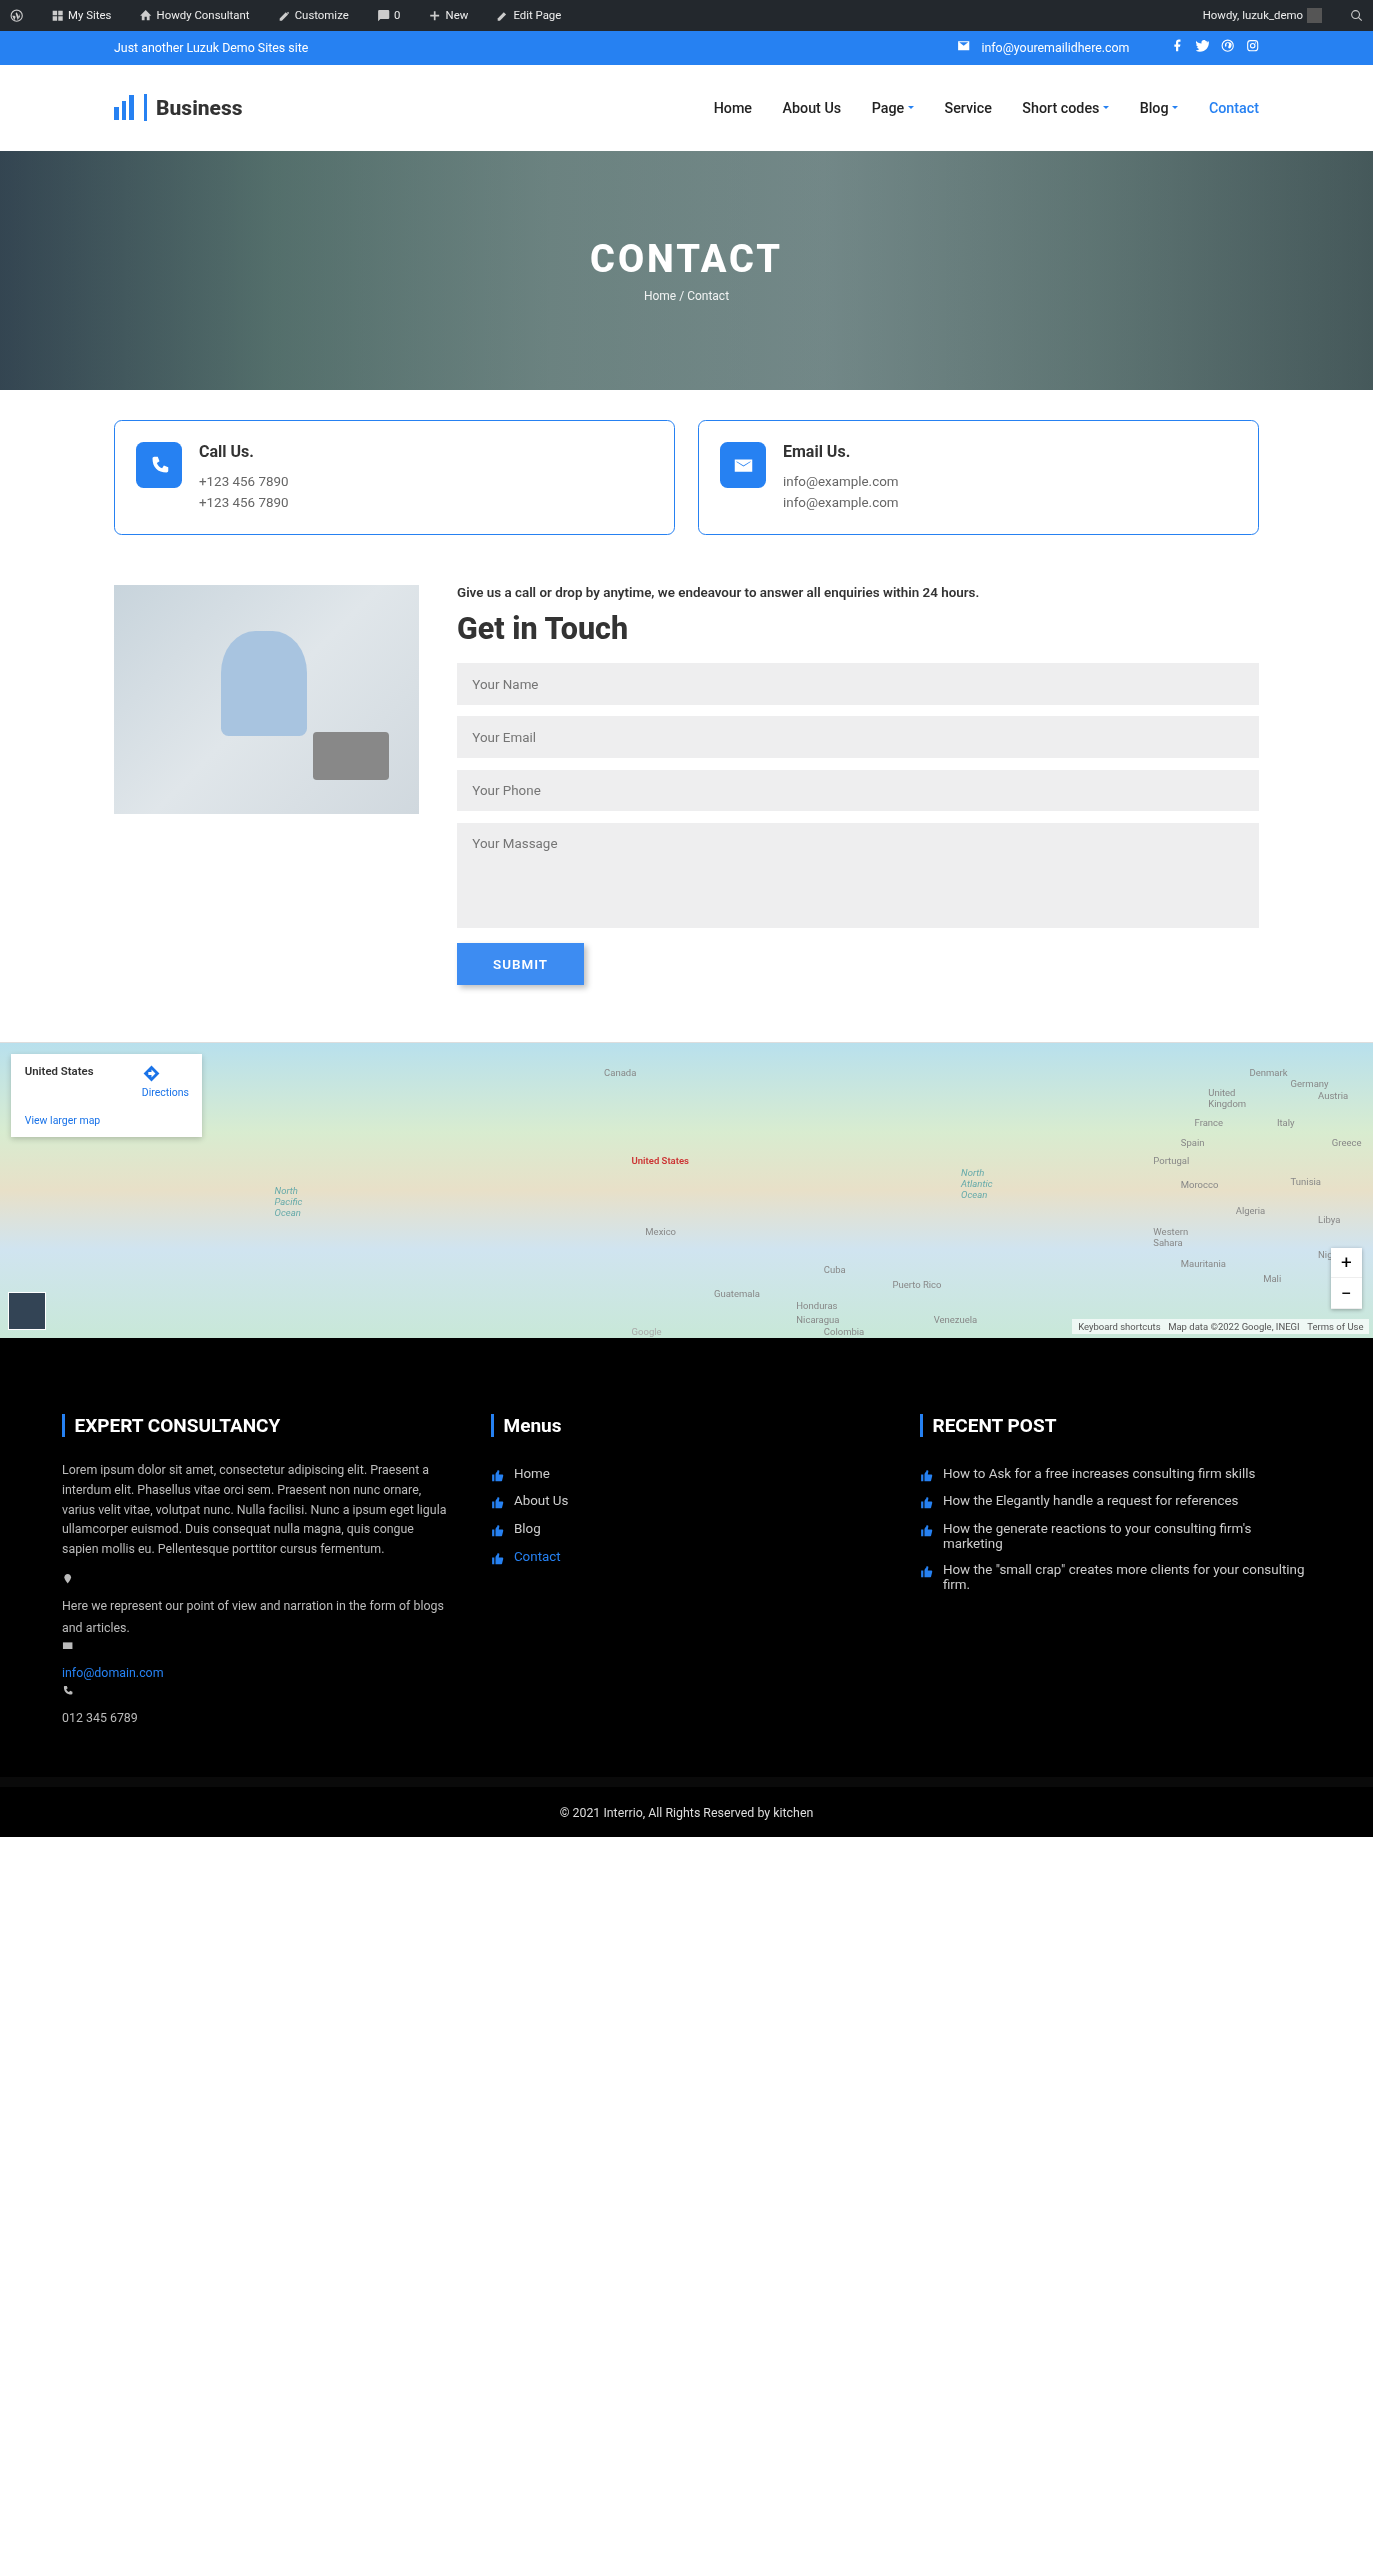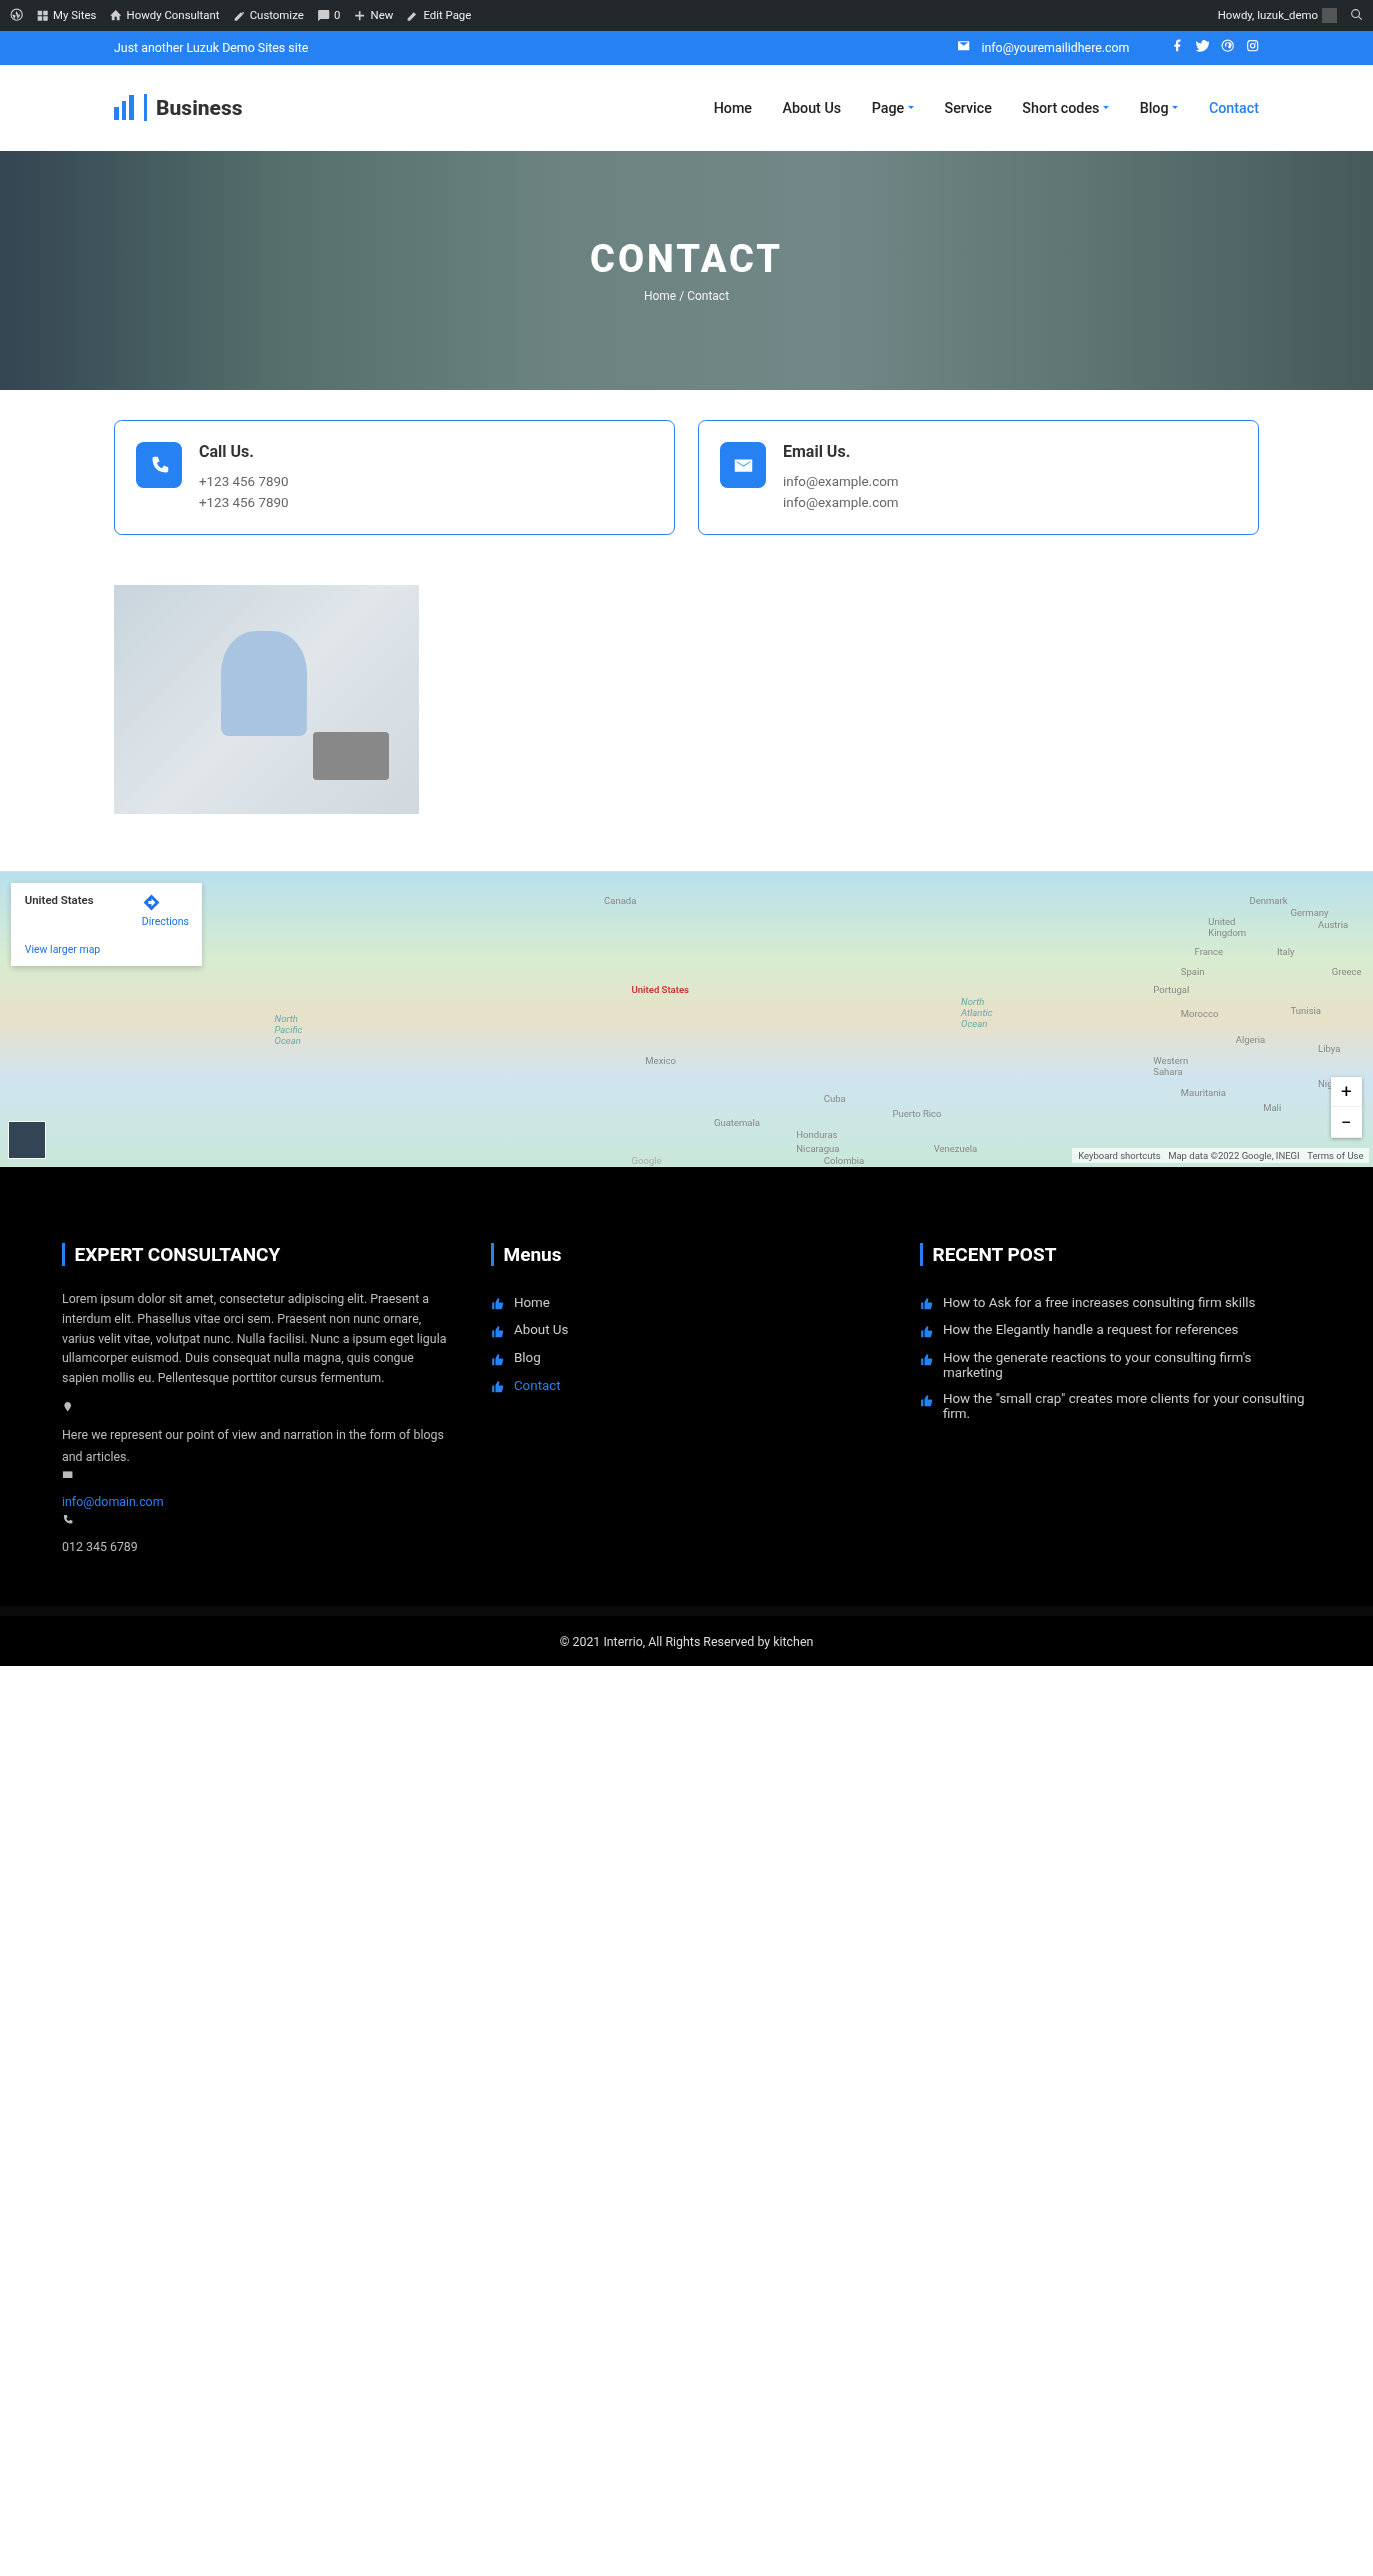--- a/index.html
+++ b/index.html
@@ -1,18 +1,18 @@
 <!DOCTYPE html>
 <html><head>
 <meta charset="utf-8">
 <style>
 *{margin:0;padding:0;box-sizing:border-box;font-family:-apple-system,BlinkMacSystemFont,"Segoe UI",Roboto,sans-serif}
 body{background:#fff;color:#333}
 .admin-bar{background:#23282d;color:#ccc;height:30.5px;display:flex;align-items:center;justify-content:space-between;padding:0 9.5px;font-size:11.4px}
-.admin-bar .left,.admin-bar .right{display:flex;align-items:flex-start;gap:13px}
+.admin-bar .left,.admin-bar .right{display:flex;align-items:center;gap:28px}
 .admin-bar a{color:#eee;text-decoration:none;display:flex;align-items:center;gap:3.8px}
 .admin-bar svg{width:13.4px;height:13.4px;fill:#ccc}
 .admin-bar .avatar{width:15.3px;height:15.3px;background:#555;display:inline-block}
 .top-bar{background:#2681f2;color:#fff;height:34px;display:flex;align-items:center;justify-content:space-between;padding:0 114px;font-size:12.4px}
 .top-bar .right{display:flex;gap:11.4px;align-items:center}
 .top-bar svg{width:13.4px;height:13.4px;fill:#fff}
 .header{background:#fff;height:86px;display:flex;align-items:center;padding:0 114px;justify-content:space-between}
 .logo{display:flex;align-items:center;gap:9.5px;font-weight:800;font-size:21px;font-family:"Segoe UI",sans-serif}
 .logo-bars{display:flex;align-items:flex-end;gap:2.9px}
 .logo-bars span{width:4.8px;background:#2681f2;display:block}
@@ -219,20 +219,30 @@
       </div>
     <div>
       <h3>Email Us.</h3>
       <p><span>info@example.com</span><br><span>info@example.com</span></p>
     </div>
   </div>
 </div>
 
 <div class="section">
   <div class="image"></div>
+  <div class="form">
+    <p class="intro">Give us a call or drop by anytime, we endeavour to answer all enquiries within 24 hours.</p>
+    <h2>Get in Touch</h2>
+    <input placeholder="Your Name" style="">
+    <input placeholder="Your Email" style="">
+    <input placeholder="Your Phone" style="">
+    <textarea placeholder="Your Massage" style=""></textarea>
+    <br>
+    <button>SUBMIT</button>
+  </div>
 </div>
 
 <div class="map">
   <div class="map-info">
     <div style="display:flex;justify-content:space-between;align-items:flex-start">
       <div class="title">United States</div>
       <div class="dir">
         <svg viewBox="0 0 24 24">
             <path d="M12 2l10 10-10 10L2 12zm0 5v3H8v4h4v3l5-5z"></path>
           </svg><br>

